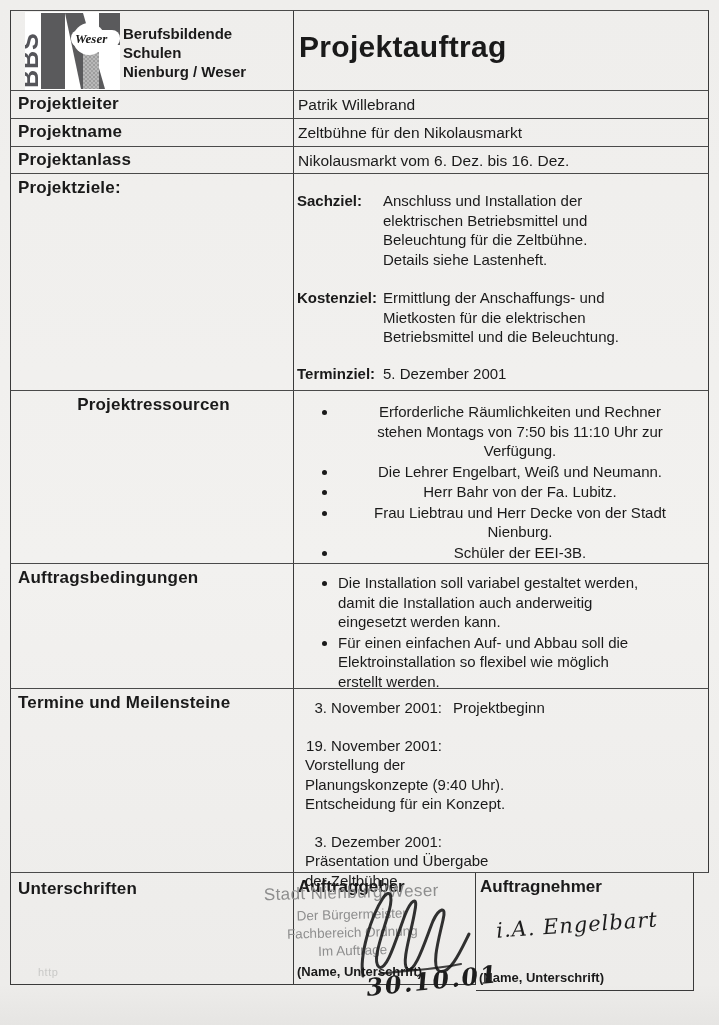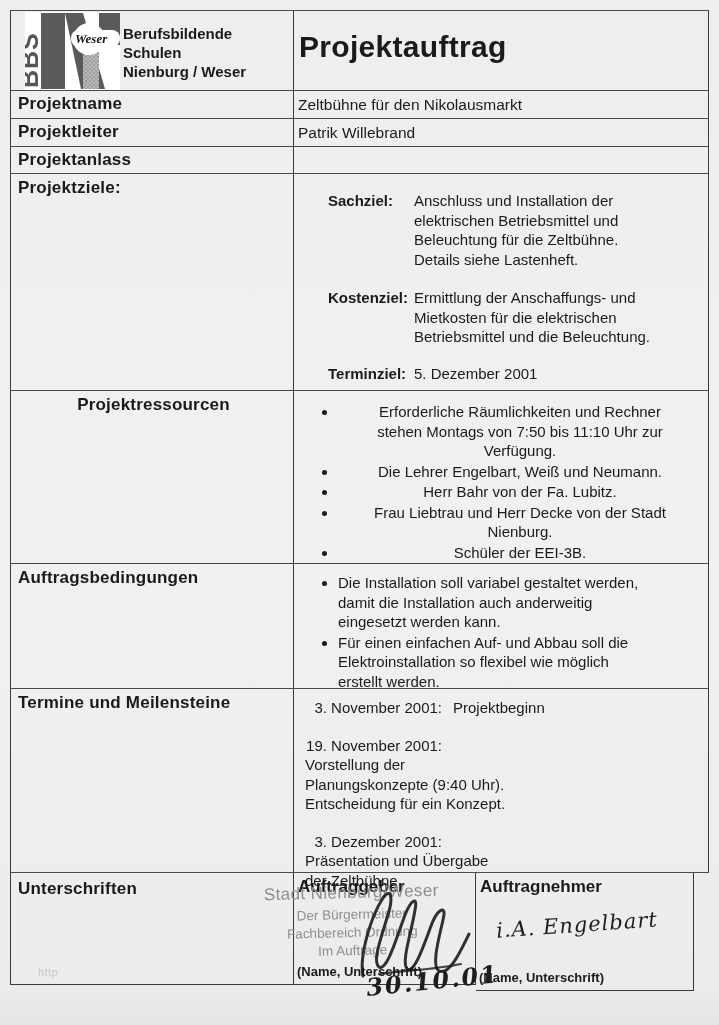--- a/index.html
+++ b/index.html
@@ -23,21 +23,21 @@
   .logo-wrap{display:flex;align-items:flex-start;padding:1px 4px 0 14px;}
   .schoolname{font-weight:bold;font-size:15px;line-height:1.27;padding:12px 0 0 3px;}
   .title{font-weight:bold;font-size:30px;padding:19px 0 0 5px;letter-spacing:0.3px;}
 
   
   .frow{height:28px;}
   .frow .seclabel{padding-top:3px;}
   .fvalue{font-size:15.5px;padding:5px 0 0 4px;}
 
   
-  .zrow{height:217px;gap:31px;}
+  .zrow{height:217px;}
   .goals{padding:17px 6px 0 3px;font-size:15px;line-height:1.3;}
   .goal{display:flex;}
   .goal.k{margin-top:19px;}
   .goal.t{margin-top:17px;}
   .goal-name{width:86px;font-weight:bold;flex:none;}
   .goal-text{white-space:pre-line;flex:1;}
 
   
   .resrow{height:173px;text-align:center;}
   .bedrow{height:125px;}
@@ -100,29 +100,30 @@
         <div class="schoolname" style="white-space:pre-line;">Berufsbildende
 Schulen
 Nienburg / Weser</div>
       </div>
       <div class="rcell">
         <div class="title">Projektauftrag</div>
       </div>
     </div>
 
     <div class="row frow">
+      <div class="lcell seclabel">Projektleiter</div>
+      <div class="rcell fvalue">Patrik Willebrand</div>
+    </div>
+    <div class="row frow">
       <div class="lcell seclabel">Projektname</div>
       <div class="rcell fvalue">Zeltbühne für den Nikolausmarkt</div>
     </div>
-    <div class="row frow">
-      <div class="lcell seclabel">Projektleiter</div>
-      <div class="rcell fvalue">Patrik Willebrand</div>
-    </div>
     <div class="row frow" style="height:27px;">
       <div class="lcell seclabel">Projektanlass</div>
+      <div class="rcell fvalue">Nikolausmarkt vom 6. Dez. bis 16. Dez.</div>
     </div>
 
     <div class="row zrow">
       <div class="lcell seclabel">Projektziele:</div>
       <div class="rcell">
         <div class="goals">
           <div class="goal">
             <div class="goal-name">Sachziel:</div>
             <div class="goal-text">Anschluss und Installation der
 elektrischen Betriebsmittel und

